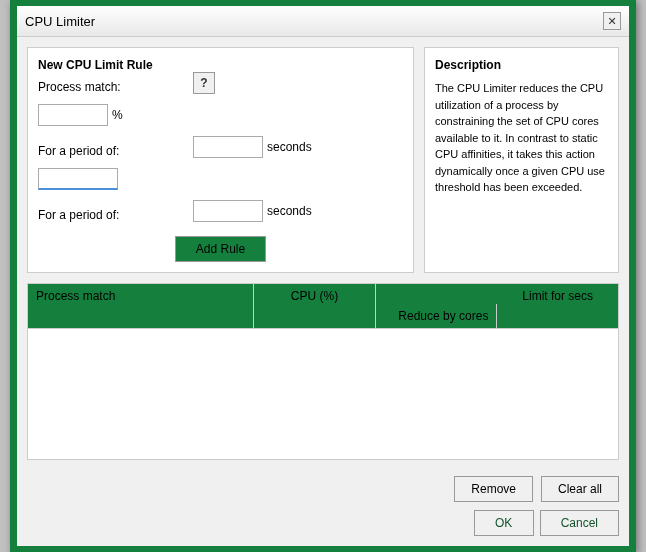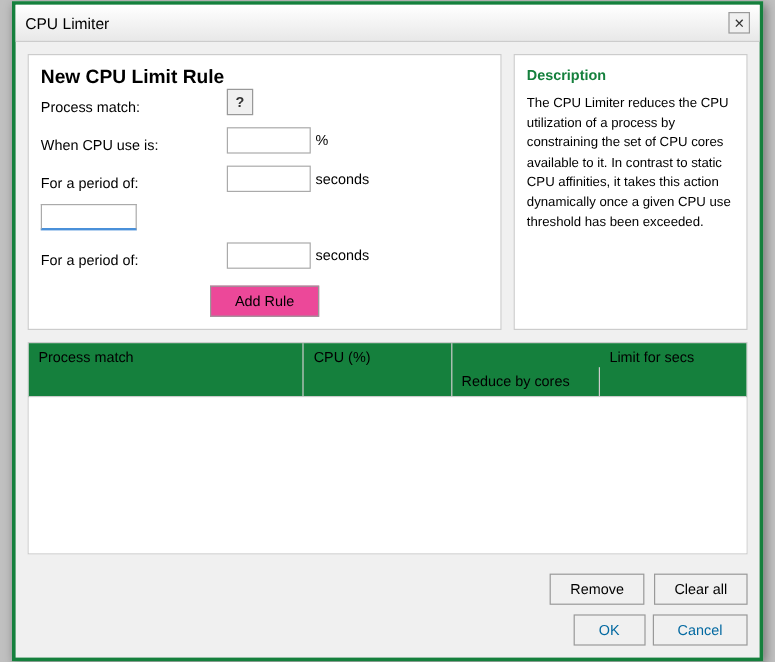--- a/index.html
+++ b/index.html
@@ -16,21 +16,21 @@
       align-items: center;
       justify-content: center;
       width: 646px;
       height: 552px;
       overflow: hidden;
     }
 
     .window {
       width: 626px;
       background: #f0f0f0;
-      border: 3px solid #15803d;
+      border: 7px solid #15803d;
       box-shadow: 2px 2px 8px rgba(0,0,0,0.4);
     }
 
     .title-bar {
       background: linear-gradient(to bottom, #fff, #e8e8e8);
       border-bottom: 1px solid #ccc;
       padding: 6px 8px;
       display: flex;
       align-items: center;
       justify-content: space-between;
@@ -72,21 +72,21 @@
     }
 
     .form-panel {
       flex: 1;
       border: 1px solid #ccc;
       background: #fff;
       padding: 10px;
     }
 
     .form-panel-title {
-      font-size: 16px;
+      font-size: 12px;
       font-weight: bold;
       color: #000;
     }
 
     .form-row {
       display: flex;
       align-items: flex-end;
       margin-bottom: 10px;
     }
 
@@ -152,39 +152,39 @@
     .description-panel {
       width: 195px;
       border: 1px solid #ccc;
       background: #fff;
       padding: 10px;
     }
 
     .description-title {
       font-size: 12px;
       font-weight: bold;
-      color: #15803d;
+      color: #000000;
       margin-bottom: 8px;
     }
 
     .description-text {
       font-size: 11px;
       color: #000;
       line-height: 1.5;
     }
 
     .add-rule-row {
       display: flex;
       justify-content: center;
       margin-top: 14px;
     }
 
     .add-rule-btn {
       padding: 4px 20px;
-      background: #ec4899;
+      background: #15803d;
       border: 1px solid #999;
       cursor: pointer;
       font-size: 12px;
       color: #000;
       height: 26px;
     }
 
     .table-section {
       border: 1px solid #ccc;
       background: #fff;
@@ -199,24 +199,24 @@
 
     .table-col-header {
       padding: 5px 8px;
       font-size: 12px;
       color: #000;
       border-right: 1px solid #ccc;
       font-weight: normal;
     }
 
     .col-process { flex: 2; }
-    .col-cpu { flex: 1; text-align: left; }
+    .col-cpu { flex: 1; text-align: center; }
     .col-limit { flex: 1; text-align: center; }
-    .col-reduce { flex: 1; text-align: left; margin-top: 20px; }
-    .col-limit-secs { flex: 1; border-right: none !important; }
+    .col-reduce { flex: 1; text-align: right; margin-top: 20px; }
+    .col-limit-secs { flex: 1; text-align: center; border-right: none !important; }
 
     .table-body {
       height: 130px;
       background: #fff;
     }
 
     .bottom-buttons {
       display: flex;
       justify-content: space-between;
       align-items: center;
@@ -245,21 +245,21 @@
       gap: 6px;
       padding-top: 2px;
     }
 
     .ok-btn {
       padding: 4px 20px;
       background: #f0f0f0;
       border: 1px solid #999;
       cursor: pointer;
       font-size: 12px;
-      color: #0369a1;
+      color: #14532d;
       height: 26px;
       min-width: 60px;
     }
   </style>
 </head>
 <body>
 
 <div class="window">
 
   <div class="title-bar">
@@ -277,21 +277,20 @@
         <div class="form-panel-title">New CPU Limit Rule</div>
 
         <div class="form-row">
           <span class="form-label">Process match:</span>
           <div class="form-input-group">
             <button class="help-btn">?</button>
           </div>
         </div>
 
         <div class="form-row">
-          <span class="form-label">When CPU use is:</span>
           <div class="form-input-group">
             <input class="form-input input-small" type="text" value="" style="">
             <span class="input-unit">%</span>
           </div>
         </div>
 
         <div class="form-row">
           <span class="form-label">For a period of:</span>
           <div class="form-input-group">
             <input class="form-input input-small" type="text" value="" style="">

